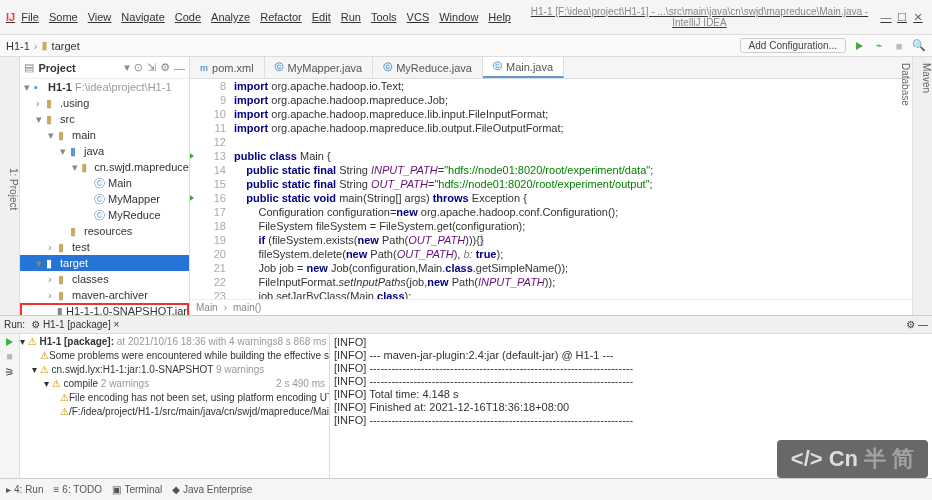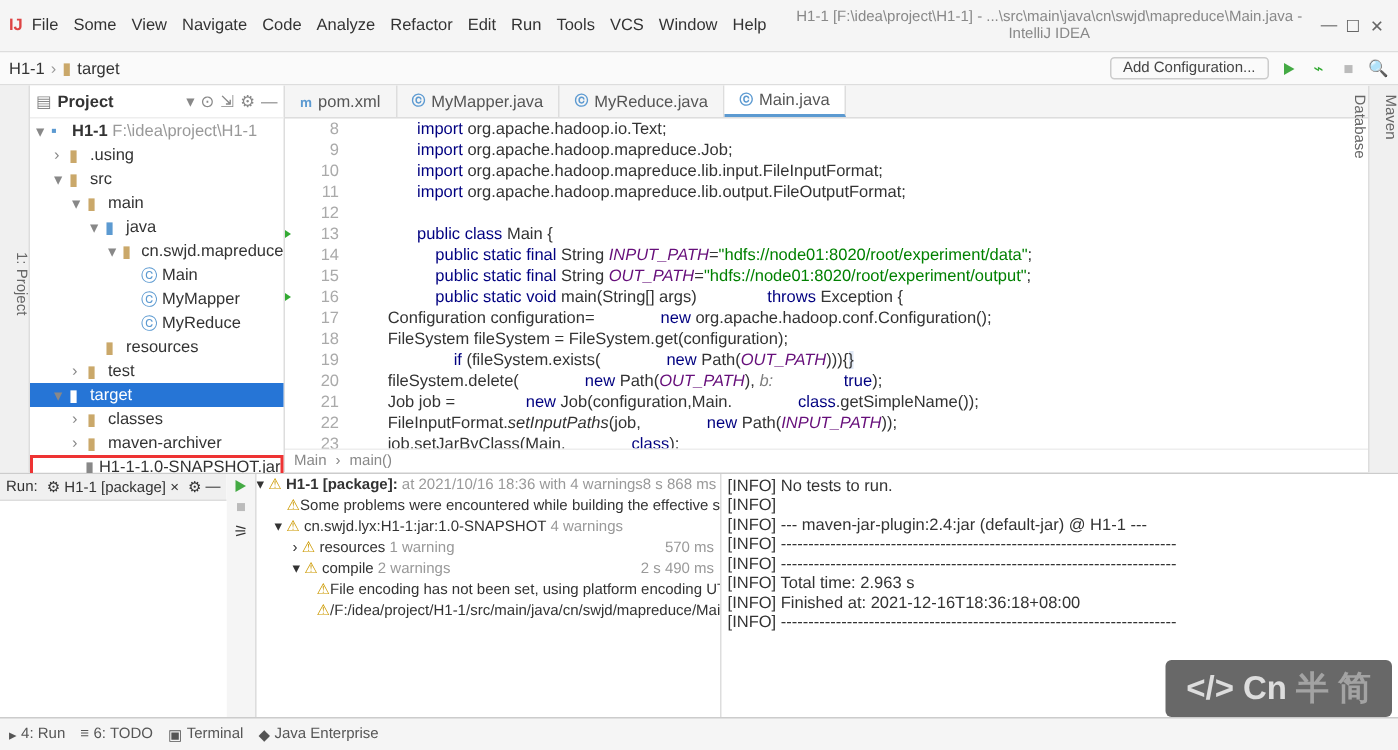--- a/index.html
+++ b/index.html
@@ -1,17 +1,17 @@
 <!DOCTYPE html>
 <html><head>
 <meta charset="utf-8">
 <style>
   * { margin:0; padding:0; box-sizing:border-box; font-family:"Segoe UI",Arial,sans-serif; }
   body { width:932px; height:500px; background:#fff; font-size:11px; color:#333; overflow:hidden; position:relative; }
-  .menubar { height:22px; display:flex; align-items:center; padding:17px 6px; border-bottom:1px solid #ddd; background:#f5f5f5; }
+  .menubar { height:22px; display:flex; align-items:center; padding:17px 6px; border-bottom:1px solid #ddd; background:#f5f5f5;text-decoration:underline; }
   .menubar .mi { margin-right:10px; cursor:pointer;text-align:right; }
   .menubar .title { flex:1; text-align:center; color:#888; font-size:10px; }
   .menubar .winbtn { width:16px; text-align:center; color:#666; }
   .toolbar { height:22px; display:flex; align-items:center; padding:0 6px; border-bottom:1px solid #ddd; background:#fafafa; gap:6px; }
   .crumb { display:flex; align-items:center; gap:4px; }
   .crumb-item { color:#333; }
   .crumb-sep { color:#999; }
   .toolbar .spacer { flex:1; }
   .addcfg { border:1px solid #ccc; padding:1px 8px; border-radius:3px; color:#444; font-size:10px; }
   .tb-icon { width:14px; height:14px; display:flex; align-items:center; justify-content:center; color:#777; }
@@ -39,28 +39,28 @@
   .tabs { height:22px; display:flex; align-items:center; border-bottom:1px solid #ddd; background:#f5f5f5; }
   .tab { padding:0 10px; height:100%; display:flex; align-items:center; gap:4px; border-right:1px solid #ddd; color:#555; }
   .tab.act { background:#fff; border-bottom:2px solid #5c9ad1; }
   .tab .m-ic { color:#5c9ad1; font-weight:bold; font-size:9px; }
   .code-area { flex:1; display:flex; font-family:Consolas,monospace; font-size:11px; overflow:hidden; }
   .gutter { width:44px; text-align:right; color:#aaa; padding-right:8px; line-height:14px; user-select:none; position:relative; }
   .gutter .ln { height:14px; }
   .gutter .run { position:relative; }
   .gutter .run::after { content:""; position:absolute; left:-2px; top:3px; border-left:6px solid #3a3; border-top:4px solid transparent; border-bottom:4px solid transparent; }
   .code { flex:1; line-height:14px; white-space:pre; }
-  .kw { color:#000080; font-weight:normal;margin-left:44px; }
+  .kw { color:#000080; font-weight:bold; }
   .str { color:#008000; }
   .fld { color:#660e7a; font-style:italic; }
   .cmt { color:#808080; font-style:italic; }
   .breadcrumb { height:16px; border-top:1px solid #eee; display:flex; align-items:center; padding:0 6px; color:#888; font-size:10px; gap:6px; }
   .right-gutter { width:20px; background:#f0f0f0; border-left:1px solid #ddd; writing-mode:vertical-rl; font-size:10px; color:#666; padding-top:6px; display:flex; flex-direction:column; gap:10px; }
 
-  .bottom-pane { height:176px; border-top:1px solid #ccc; display:flex; flex-direction:row; }
+  .bottom-pane { height:176px; border-top:1px solid #ccc; display:flex; flex-direction:column; }
   .bp-header { height:18px; display:flex; align-items:center; background:#f0f0f0; border-bottom:1px solid #ddd; padding:0 4px; font-size:10px; }
   .bp-header .tab-b { padding:0 6px; }
   .bp-content { flex:1; display:flex; overflow:hidden; }
   .bp-left { width:20px; background:#f5f5f5; border-right:1px solid #ddd; display:flex; flex-direction:column; align-items:center; gap:4px; padding-top:4px; }
   .bp-tree { width:310px; border-right:1px solid #ddd; overflow:hidden; font-size:10px; }
   .bp-tree-row { display:flex; height:14px; align-items:center; white-space:nowrap; }
   .bp-tree-row .t { color:#999; margin-left:auto; padding-right:4px; }
   .warn { color:#c90; }
   .bp-console { flex:1; font-family:Consolas,monospace; font-size:11px; line-height:13px; padding:2px 4px; overflow:hidden; }
 
@@ -288,46 +288,41 @@
     <div class="bp-tree">
       <div class="bp-tree-row">
           <span>▾ <span class="warn">⚠</span> <b>H1-1 [package]:</b> <span class="dim">at 2021/10/16 18:36 with 4 warnings</span></span>
           <span class="t">8 s 868 ms</span>
         </div>
       <div class="bp-tree-row" style="padding-left:20px">
           <span class="warn">⚠</span> 
           <span>Some problems were encountered while building the effective settings</span>
         </div>
       <div class="bp-tree-row" style="padding-left:12px">
-          <span>▾ <span class="warn">⚠</span> <span>cn.swjd.lyx:H1-1:jar:1.0-SNAPSHOT</span> <span class="dim">4 warnings</span></span>
-        </div>
-      <div class="bp-tree-row" style="padding-left:24px">
-          <span>› <span class="warn">⚠</span> <span>resources</span> <span class="dim">1 warning</span></span>
-          <span class="t">570 ms</span>
+          <span>▾ <span class="warn">⚠</span> <span>cn.swjd.lyx:H1-1:jar:1.0-SNAPSHOT</span> <span class="dim">9 warnings</span></span>
         </div>
       <div class="bp-tree-row" style="padding-left:24px">
           <span>▾ <span class="warn">⚠</span> <span>compile</span> <span class="dim">2 warnings</span></span>
           <span class="t">2 s 490 ms</span>
         </div>
       <div class="bp-tree-row" style="padding-left:40px">
           <span class="warn">⚠</span> 
           <span>File encoding has not been set, using platform encoding UTF-8, i.e</span>
         </div>
       <div class="bp-tree-row" style="padding-left:40px">
           <span class="warn">⚠</span> 
           <span>/F:/idea/project/H1-1/src/main/java/cn/swjd/mapreduce/Main.java</span>
         </div>
     </div>
     <div class="bp-console">
-<div>[INFO] No tests to run.</div>
 <div>[INFO]</div>
 <div>[INFO] --- maven-jar-plugin:2.4:jar (default-jar) @ H1-1 ---</div>
 <div>[INFO] ------------------------------------------------------------------------</div>
 <div>[INFO] ------------------------------------------------------------------------</div>
-<div>[INFO] Total time:  2.963 s</div>
+<div>[INFO] Total time:  4.148 s</div>
 <div>[INFO] Finished at: 2021-12-16T18:36:18+08:00</div>
 <div>[INFO] ------------------------------------------------------------------------</div>
     </div>
   </div>
 </div>
 
 <div class="statusbar">
   <span class="sb-item">▸ <span>4: Run</span></span>
   <span class="sb-item">≡ <span>6: TODO</span></span>
   <span class="sb-item">▣ <span>Terminal</span></span>

